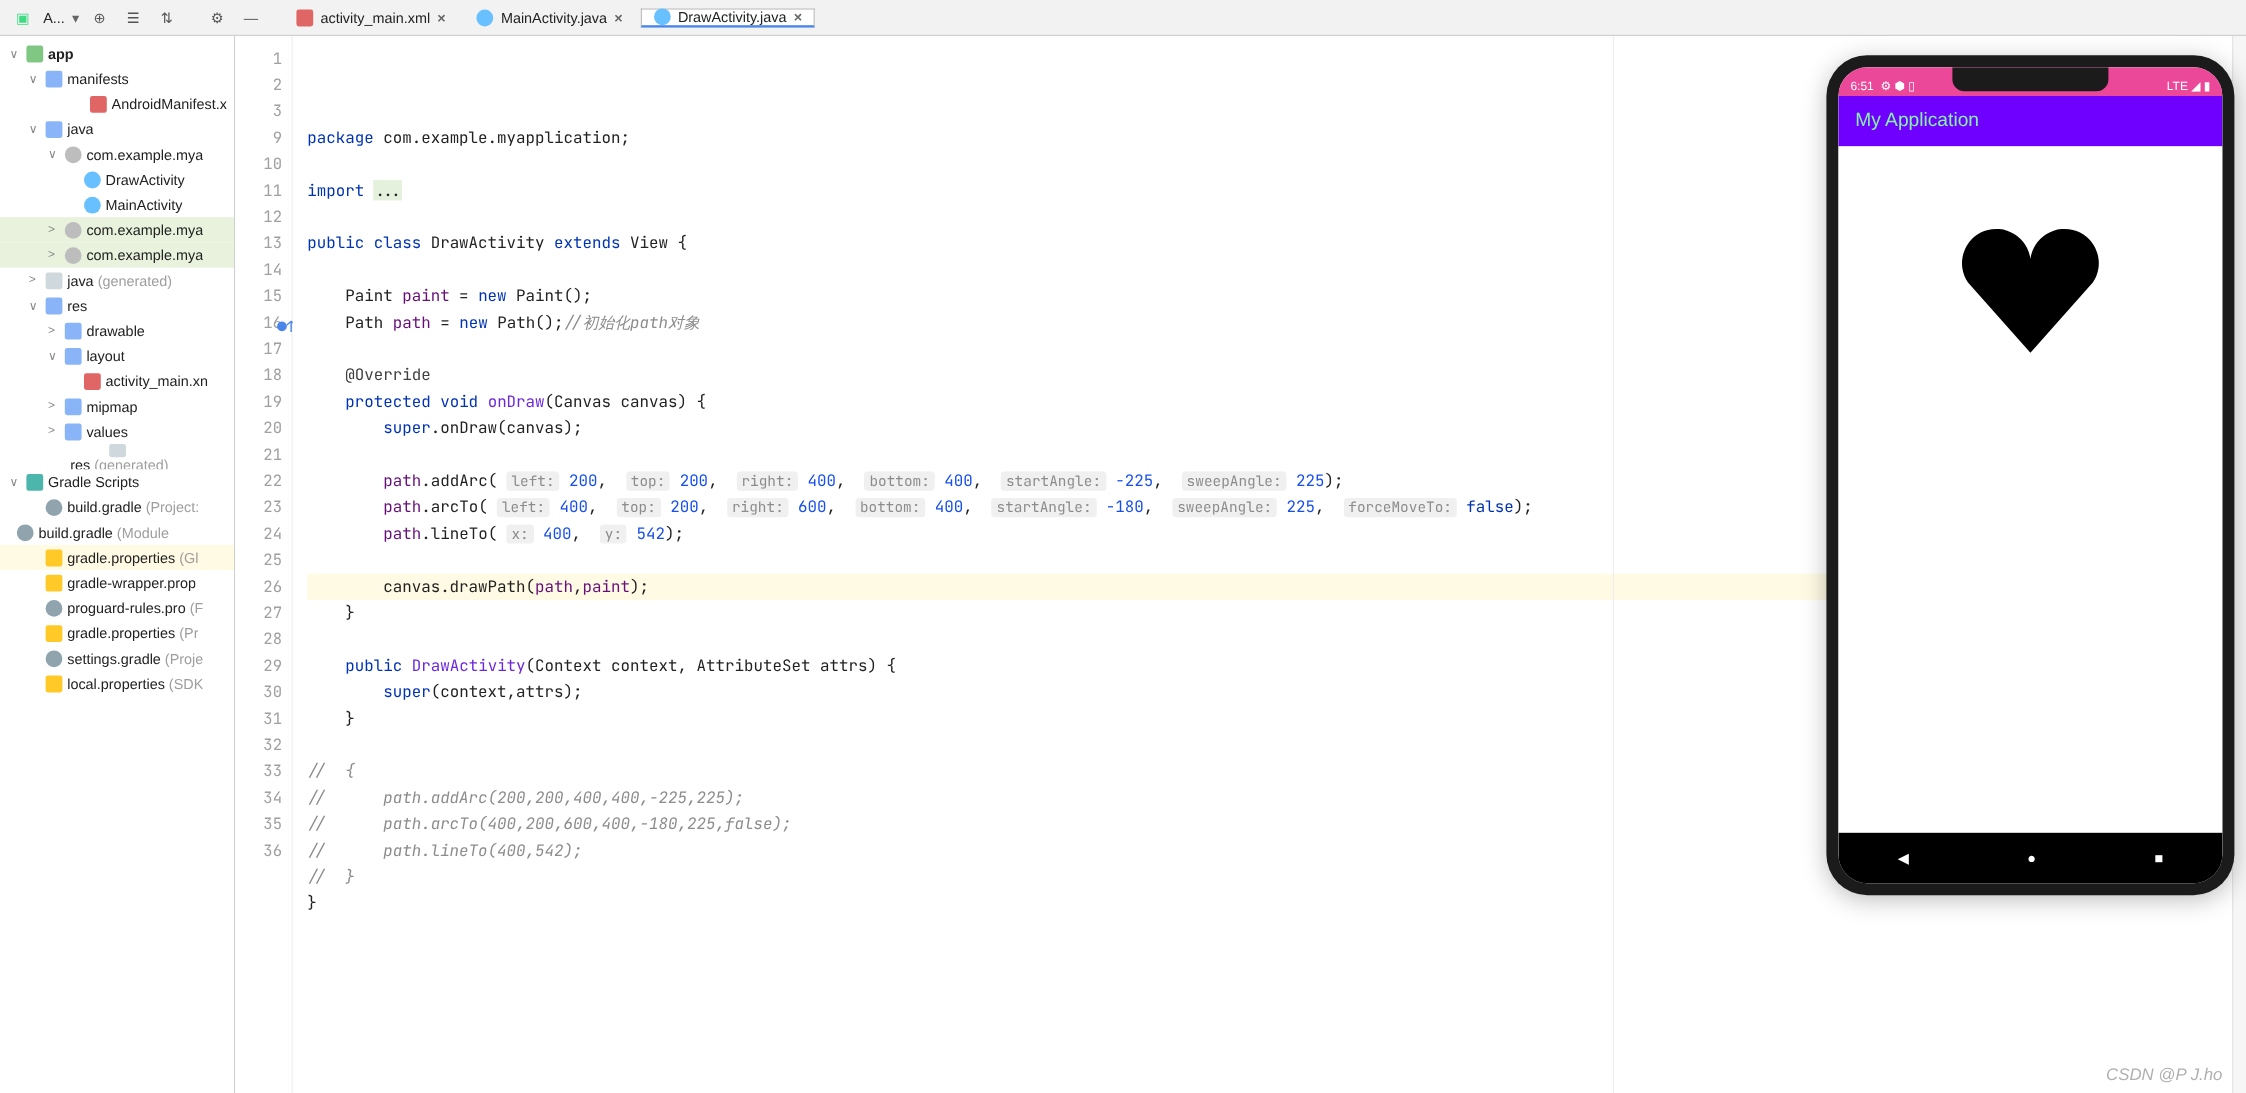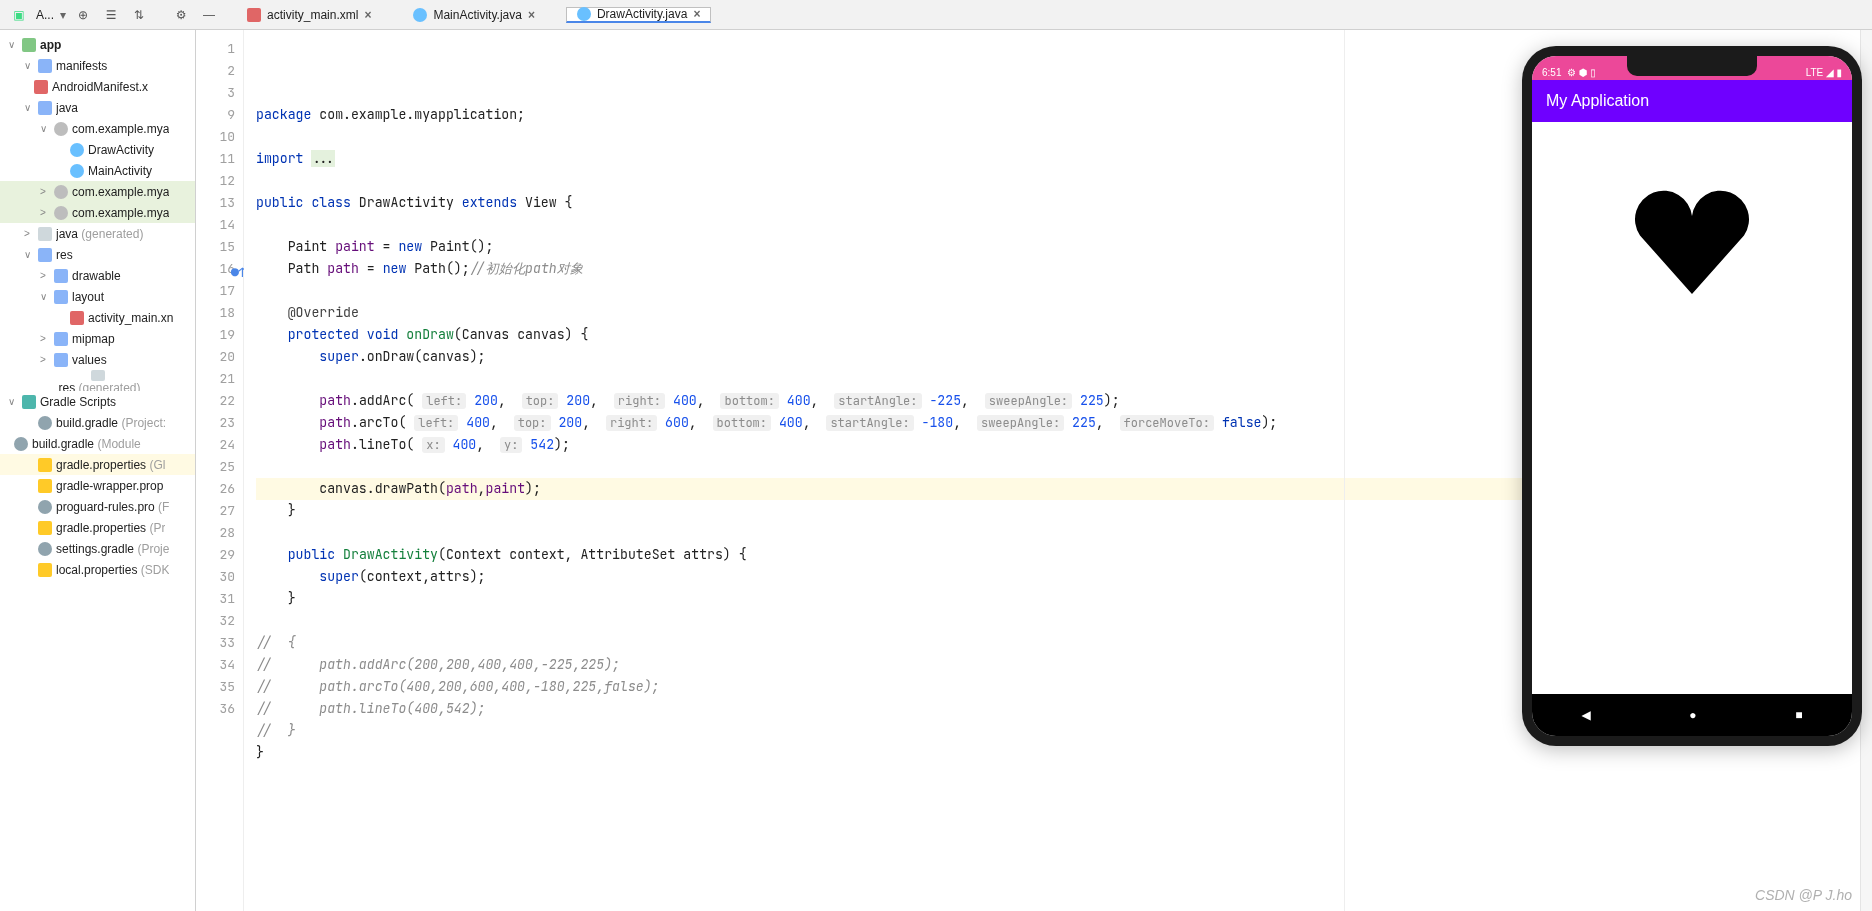--- a/index.html
+++ b/index.html
@@ -1,20 +1,20 @@
 <!DOCTYPE html>
 <html><head>
 <meta charset="utf-8">
 <style>
   * { box-sizing: border-box; margin: 0; padding: 0; }
   body { font-family: "Segoe UI", Arial, sans-serif; font-size: 12px; background: #f2f2f2; color: #222; width: 1872px; height: 911px; overflow: hidden; position: relative; }
   .toolbar { height: 30px; background: #f2f2f2; display: flex; align-items: center; padding: 0 8px; gap: 6px; border-bottom: 1px solid #d0d0d0; }
   .toolbar .spacer { width: 8px; }
   .toolbar .icon-btn { width: 22px; height: 22px; display: inline-flex; align-items: center; justify-content: center; color: #555; cursor: pointer; }
-  .tabs { display: flex; align-items: center; height: 16px; gap: 20px; margin-left: 10px; }
+  .tabs { display: flex; align-items: center; height: 16px; gap: 4px; margin-left: 10px; }
   .tab { display: flex; align-items: center; padding: 0 10px; height: 100%; gap: 6px; border: 1px solid transparent; cursor: pointer; }
   .tab.active { background: #fff; border: 1px solid #c0c0c0; border-bottom: 2px solid #4a86e8; justify-content: flex-end; }
   .file-icon { width: 14px; height: 14px; display: inline-block; }
   .file-icon.xml { background: #e06666; border-radius: 2px; }
   .file-icon.java { background: #69c0ff; border-radius: 50%; position: relative; }
   .close { color: #666; font-weight: bold; cursor: pointer; }
   .main { display: flex; height: calc(100% - 30px); }
   .sidebar { width: 196px; background: #fff; border-right: 1px solid #d0d0d0; overflow: hidden; }
   .tree { padding-top: 4px; }
   .tree-row { display: flex; align-items: center; height: 21px; padding-right: 4px; cursor: pointer; white-space: nowrap; }
@@ -39,30 +39,30 @@
   .gutter .ln { height: 22px; position: relative; }
   .gutter .mark { position: absolute; right: -6px; top: 4px; width: 10px; height: 10px; }
   .code { flex: 1; padding: 8px 0 0 12px; font-family: "JetBrains Mono", Consolas, monospace; font-size: 13.2px; line-height: 22px; background: #fff; position: relative; white-space: pre; }
   .code .row { height: 22px; }
   .code .row.current { background: #fffae3; }
   .kw { color: #0033b3; }
   .ann { color: #404040; }
   .num { color: #1750eb; }
   .cmt { color: #8c8c8c; font-style: italic; }
   .field { color: #660e7a; }
-  .method { color: #15803d; margin-top: 16px; }
+  .method { color: #6d28d9; margin-top: 16px; }
   .hint { color: #8c8c8c; background: #f0f0f0; padding: 0 4px; border-radius: 3px; font-size: 12px; }
   .right-ruler { width: 12px; background: #f6f6f6; border-left: 1px solid #e4e4e4; }
   .vline { position: absolute; left: 1100px; top: 0; bottom: 0; width: 1px; background: #eee; }
   
   .emulator { position: absolute; right: 10px; top: 46px; width: 340px; height: 700px; background: #1b1b1b; border-radius: 34px; padding: 10px; box-shadow: 0 4px 20px rgba(0,0,0,.25); }
   .emulator .screen { width: 100%; height: 100%; background: #fff; border-radius: 24px; overflow: hidden; position: relative; display: flex; flex-direction: column; }
   .emulator .notch { position: absolute; top: 0; left: 50%; transform: translateX(-50%); width: 130px; height: 20px; background: #1b1b1b; border-bottom-left-radius: 10px; border-bottom-right-radius: 10px; }
   .status-bar { height: 24px; background: #ec4899; color: #fff; font-size: 10px; display: flex; align-items: flex-end; justify-content: space-between; padding: 0 10px 2px; }
-  .app-bar { height: 42px; background: #6f00ff; color: #ffffff; font-size: 16px; font-weight: 500; display: flex; align-items: center; padding-left: 14px; }
+  .app-bar { height: 42px; background: #6f00ff; color: #86efac; font-size: 16px; font-weight: 500; display: flex; align-items: center; padding-left: 14px; }
   .app-canvas { flex: 1; background: #fff; display: flex; align-items: flex-start; justify-content: center; padding-top: 60px; }
   .navbar { height: 42px; background: #000; display: flex; align-items: center; justify-content: space-around; color: #fff; }
   .heart svg { width: 130px; height: 120px; }
   .watermark { position: absolute; right: 20px; bottom: 8px; color: #b0b0b0; font-style: italic; font-size: 14px; }
 </style>
 </head>
 <body>
 
 <div class="toolbar">
   <span class="icon-btn" style="color:#3ddc84">▣</span>
@@ -100,21 +100,21 @@
         <div class="tree-row" style="padding-left: 8px;">
           <span class="chev">∨</span>
           <span class="t-icon module"></span>
           <span class="label bold">app</span>
         </div>
         <div class="tree-row" style="padding-left: 24px;">
           <span class="chev">∨</span>
           <span class="t-icon folder"></span>
           <span class="label ">manifests</span>
         </div>
-        <div class="tree-row" style="padding-left: 20px;">
+        <div class="tree-row" style="padding-left: 61px;">
           <span class="chev"></span>
           <span class="t-icon xmlf"></span>
           <span class="label ">AndroidManifest.x</span>
         </div>
         <div class="tree-row" style="padding-left: 24px;">
           <span class="chev">∨</span>
           <span class="t-icon folder"></span>
           <span class="label ">java</span>
         </div>
         <div class="tree-row" style="padding-left: 40px;">

